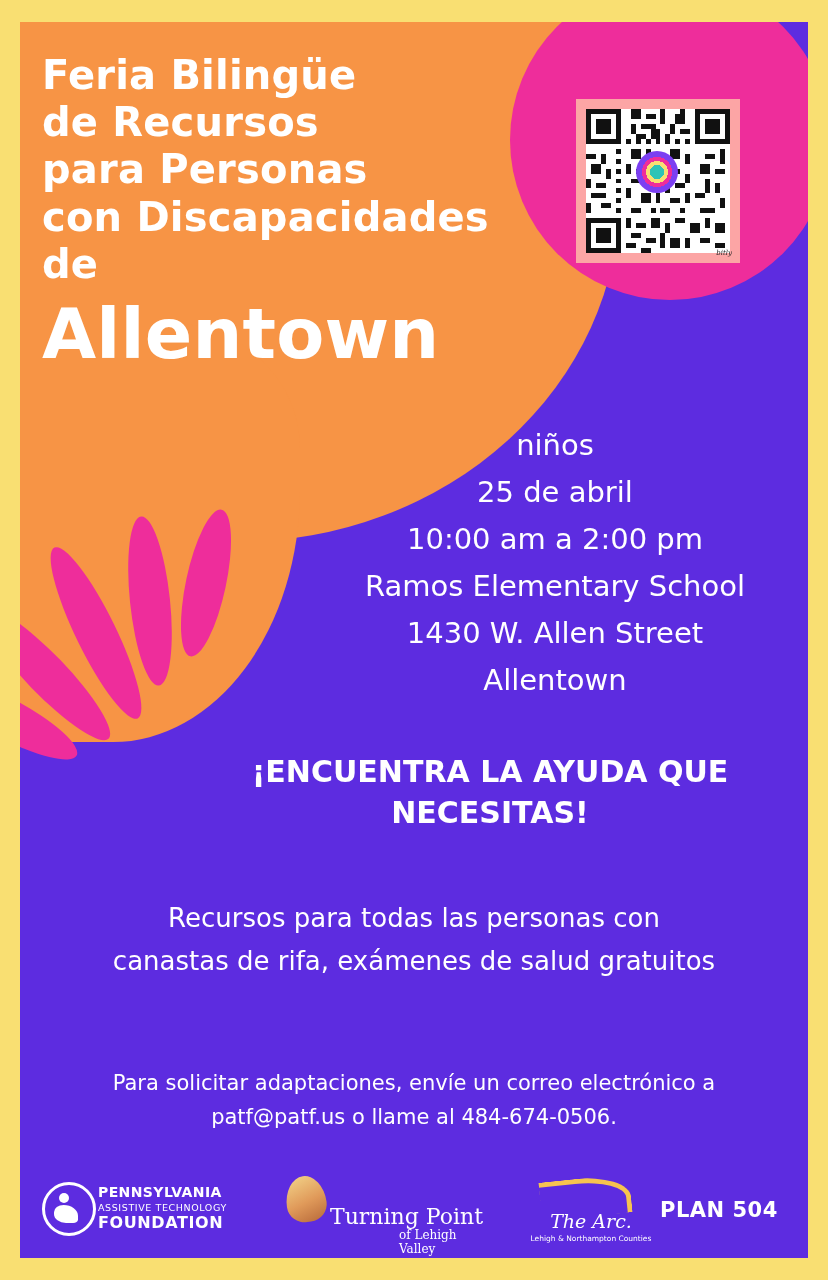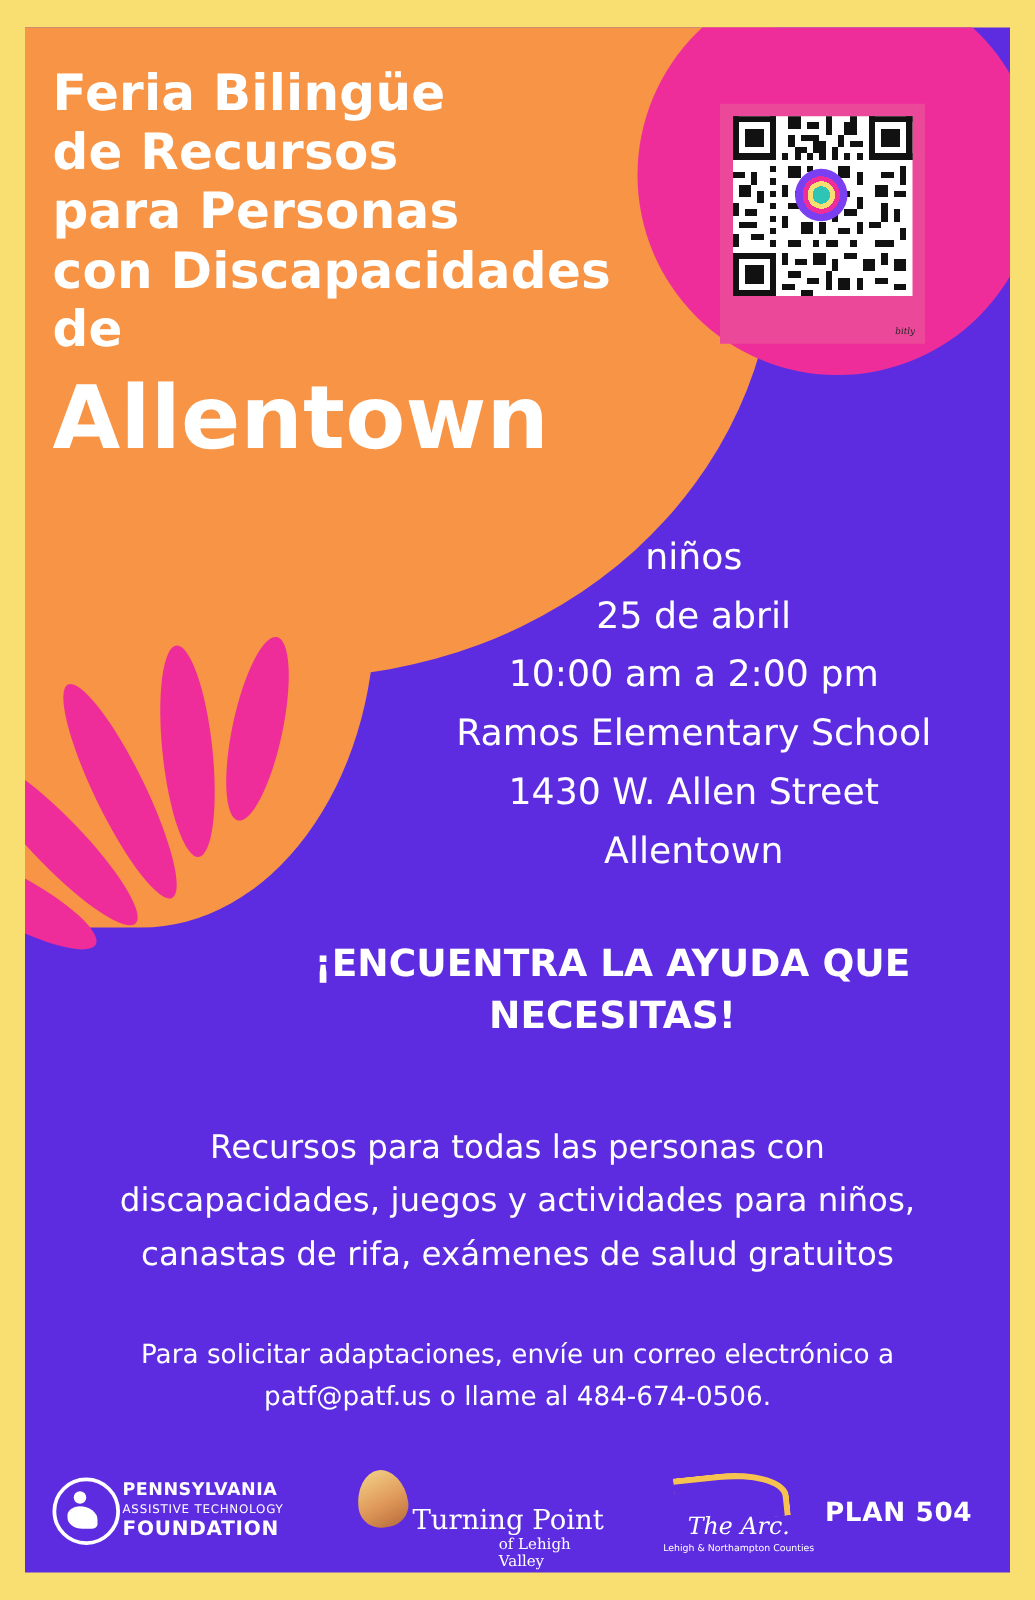--- a/index.html
+++ b/index.html
@@ -52,24 +52,24 @@
     width: 320px;
     height: 320px;
     background: #ee2d9b;
     border-radius: 50%;
   }
 
   
   .qr-wrap {
     position: absolute;
     left: 556px;
-    top: 61px;
+    top: 77px;
     width: 164px;
-    height: 192px;
-    background: #ec4899;
+    height: 164px;
+    background: #fca5a5;
     padding: 0;
   }
   .qr-canvas {
     position: absolute;
     left: 10px;
     top: 10px;
     width: 144px;
     height: 144px;
   }
   .qr-center {
@@ -456,21 +456,20 @@
     <div>10:00 am a 2:00 pm</div>
     <div>Ramos Elementary School</div>
     <div>1430 W. Allen Street</div>
     <div>Allentown</div>
   </div>
 
   <div class="slogan">¡ENCUENTRA LA AYUDA QUE NECESITAS!</div>
 
   <div class="body-text">
     <div>Recursos para todas las personas con</div>
-    <div>discapacidades,  juegos y actividades para niños,</div>
     <div>canastas de rifa, exámenes de salud gratuitos</div>
   </div>
 
   <div class="contact-text">
     <div>Para solicitar adaptaciones, envíe un correo electrónico a</div>
     <div>patf@patf.us o llame al 484-674-0506.</div>
   </div>
 
   <div class="footer">
 

